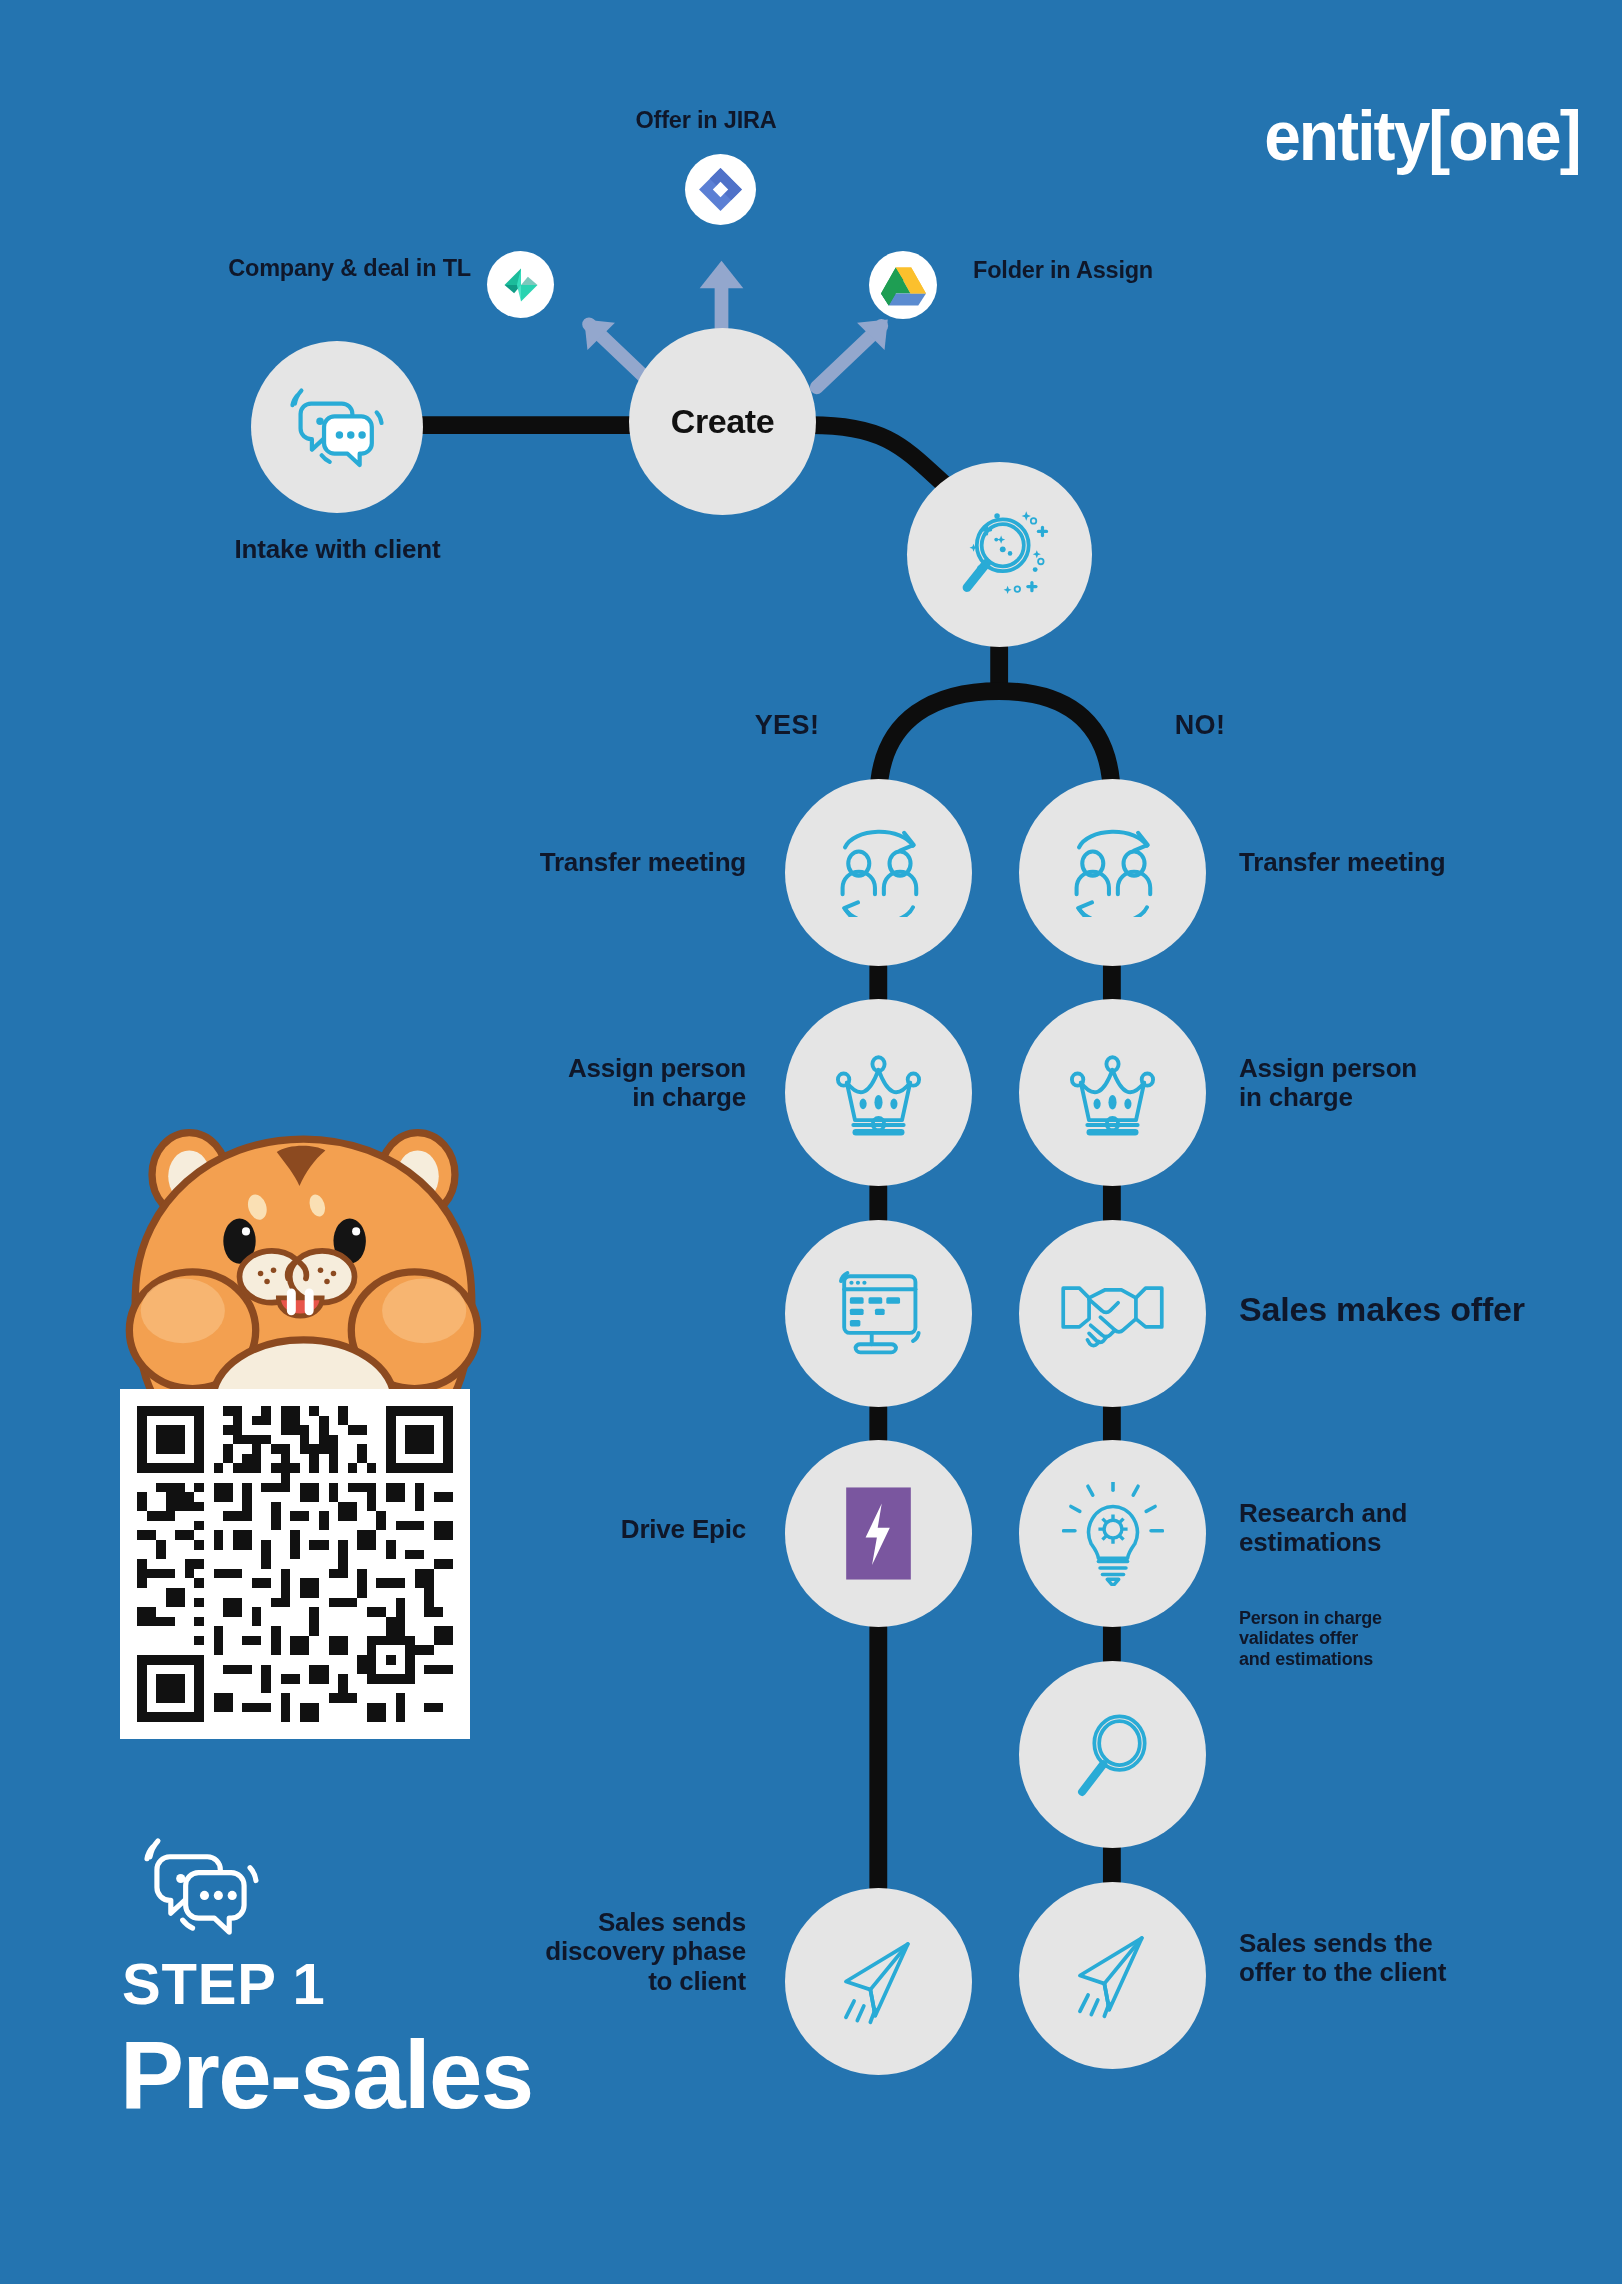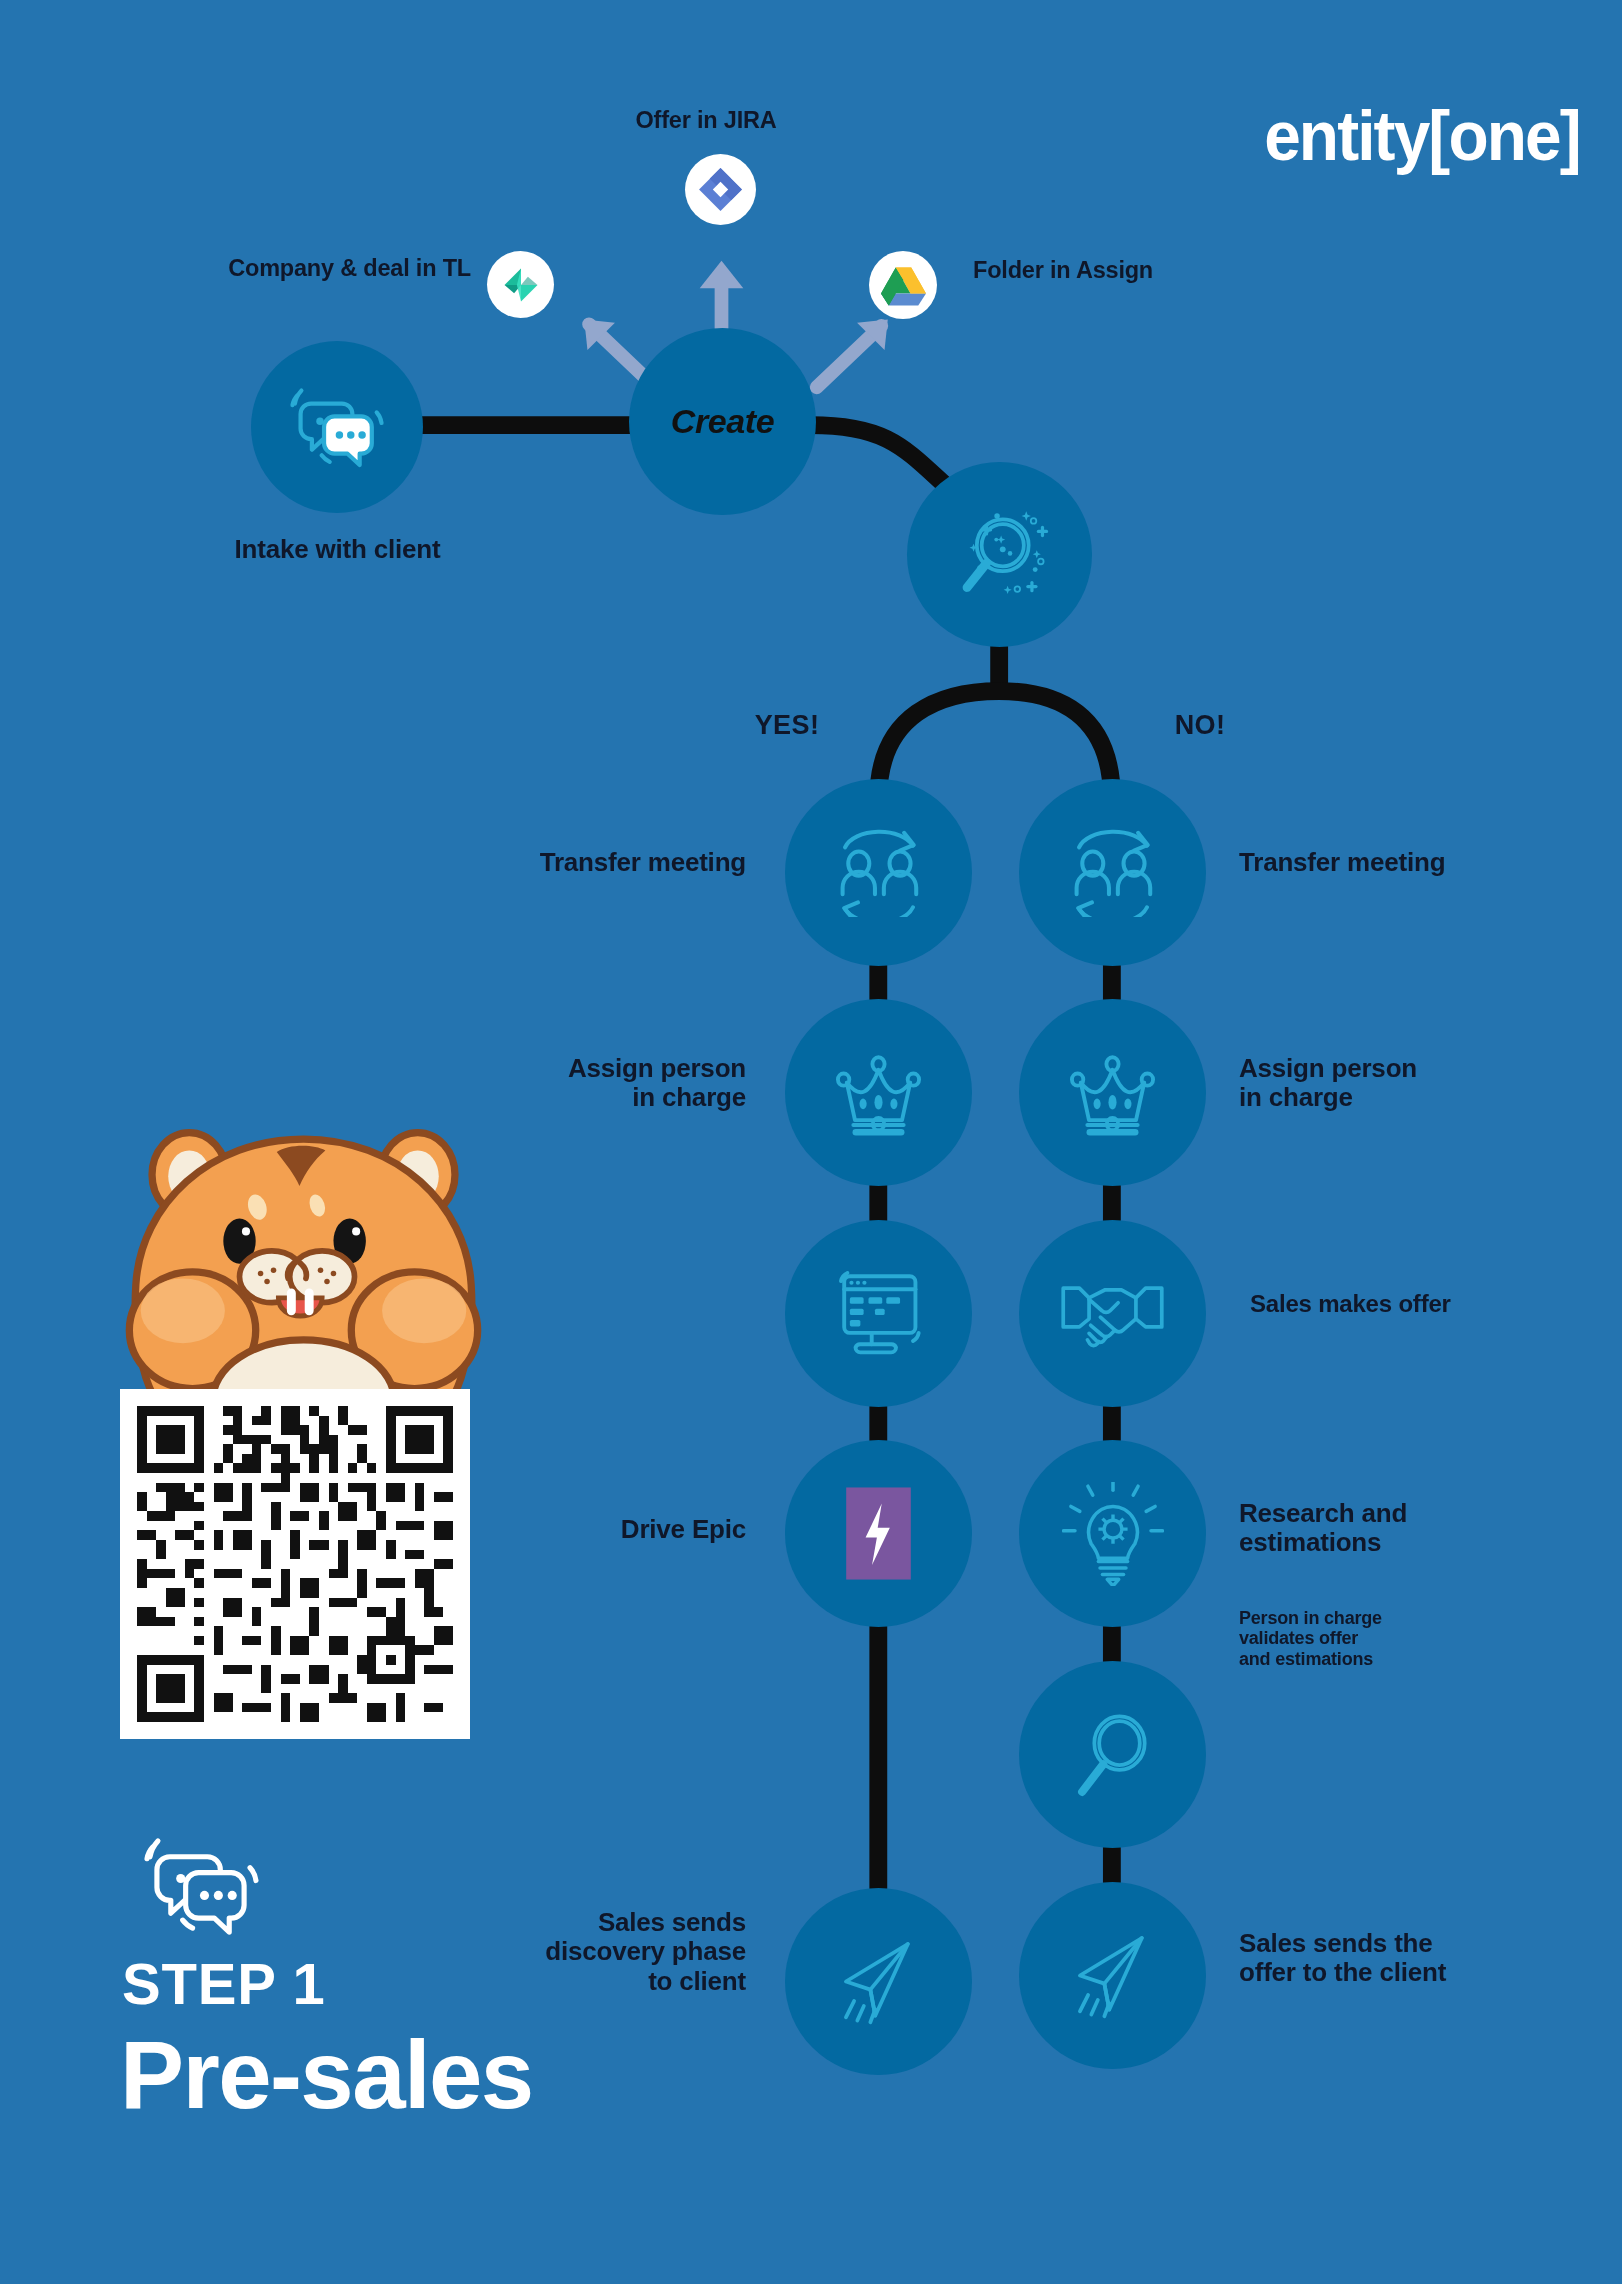--- a/index.html
+++ b/index.html
@@ -9,24 +9,23 @@
     position:relative; overflow:hidden;
     font-family:"Liberation Sans", sans-serif;
     -webkit-font-smoothing:antialiased;
   }
 
   .stage { position:absolute; inset:0; }
 
   
   .abs  { position:absolute; }
   .node {
-    position:absolute; background:#0369a1; border-radius:50%;
+    position:absolute; background:#e5e5e5; border-radius:50%;
     display:flex; align-items:center; justify-content:center;
     z-index:3;
-    font-style:italic;
   }
   .lbl {
     position:absolute; color:#0f172a;
     font-weight:700; line-height:1.13;
     letter-spacing:-0.2px; z-index:4; white-space:pre-line;
   }
   .lbl.r { text-align:right; }
   .lbl.l { text-align:left; }
   .lbl.c { text-align:center; }
 
@@ -326,21 +325,21 @@
         <path d="M126 16 h-20 l-12 12 v26 l12 10 h20 Z"></path>
         <path d="M36 28 L 56 18 h20 l18 10"></path>
         <path d="M94 54 L 78 68 a7 7 0 0 1 -10 0 L 50 52"></path>
         <path d="M68 68 l-6 6 a7 7 0 0 1 -10 0 L 38 62"></path>
         <path d="M58 76 l-4 5 a6 6 0 0 1 -9 0 L 36 72"></path>
         <path d="M48 82 l-2 3 a6 6 0 0 1 -9 0 L 34 80"></path>
         <path d="M36 30 L 52 44 a7 7 0 0 0 10 0 L 72 34"></path>
       </g>
     </svg>
   </div>
-  <div class="lbl l" style="left:1239px;top:1290px;width:373px;font-size:24px;margin-left:11px;">Sales makes offer</div>
+  <div class="lbl l" style="left:1239px;top:1290px;width:373px;font-size:34px;">Sales makes offer</div>
 
   <div class="node" style="left:1019px;top:1440px;width:187px;height:187px;">
     <svg width="102" height="104" viewBox="0 0 126 128">
       <g fill="none" stroke="#29abd6" stroke-width="4.4" stroke-linecap="round" stroke-linejoin="round">
         <path d="M36 76 a30 32 0 1 1 54 0 c-5 7 -8 11 -9 18 h-36 c-1 -7 -4 -11 -9 -18 z"></path>
         <path d="M45 98 h36"></path>
           <path d="M47 106 h32"></path>
           <path d="M50 114 h26"></path>
         <path d="M56 120 h14 l-7 8 z"></path>
         <path d="M63 10 v-12"></path>

